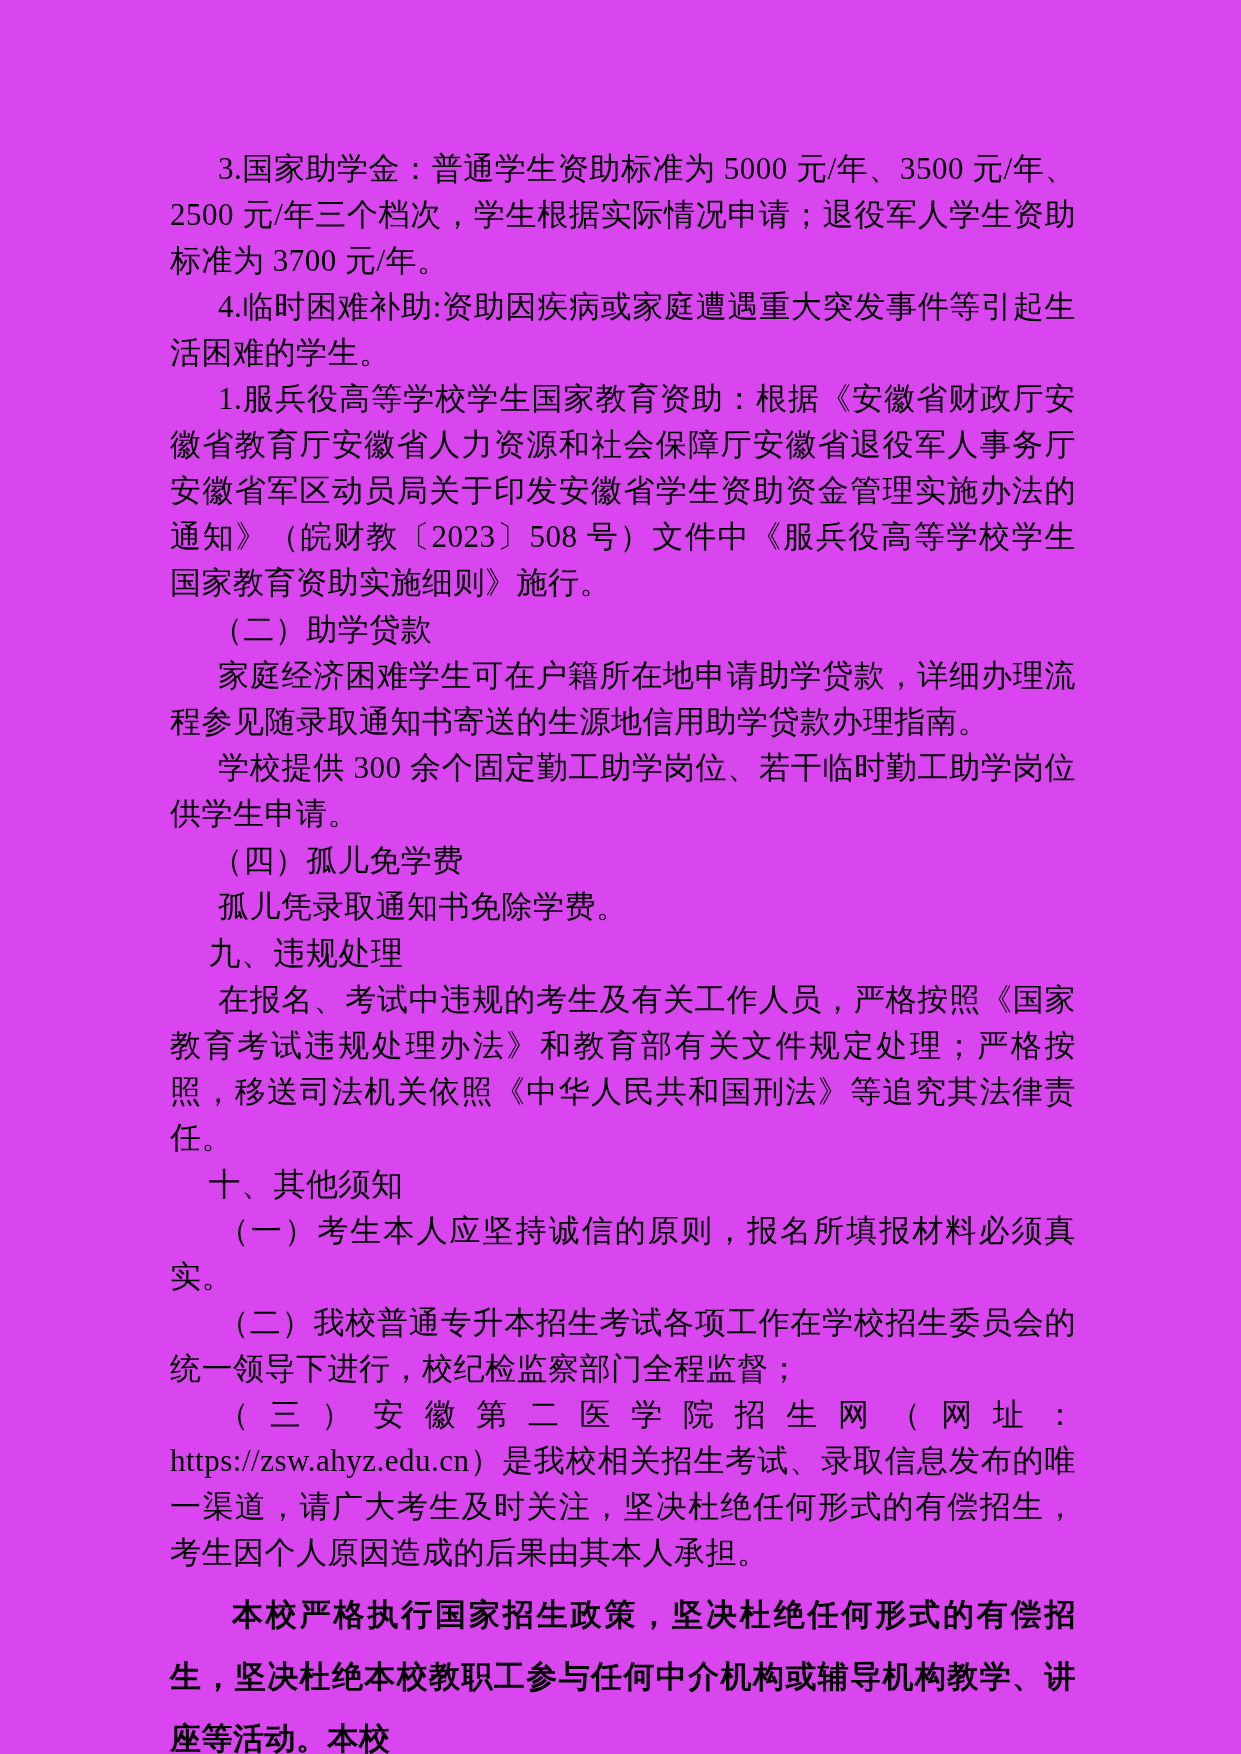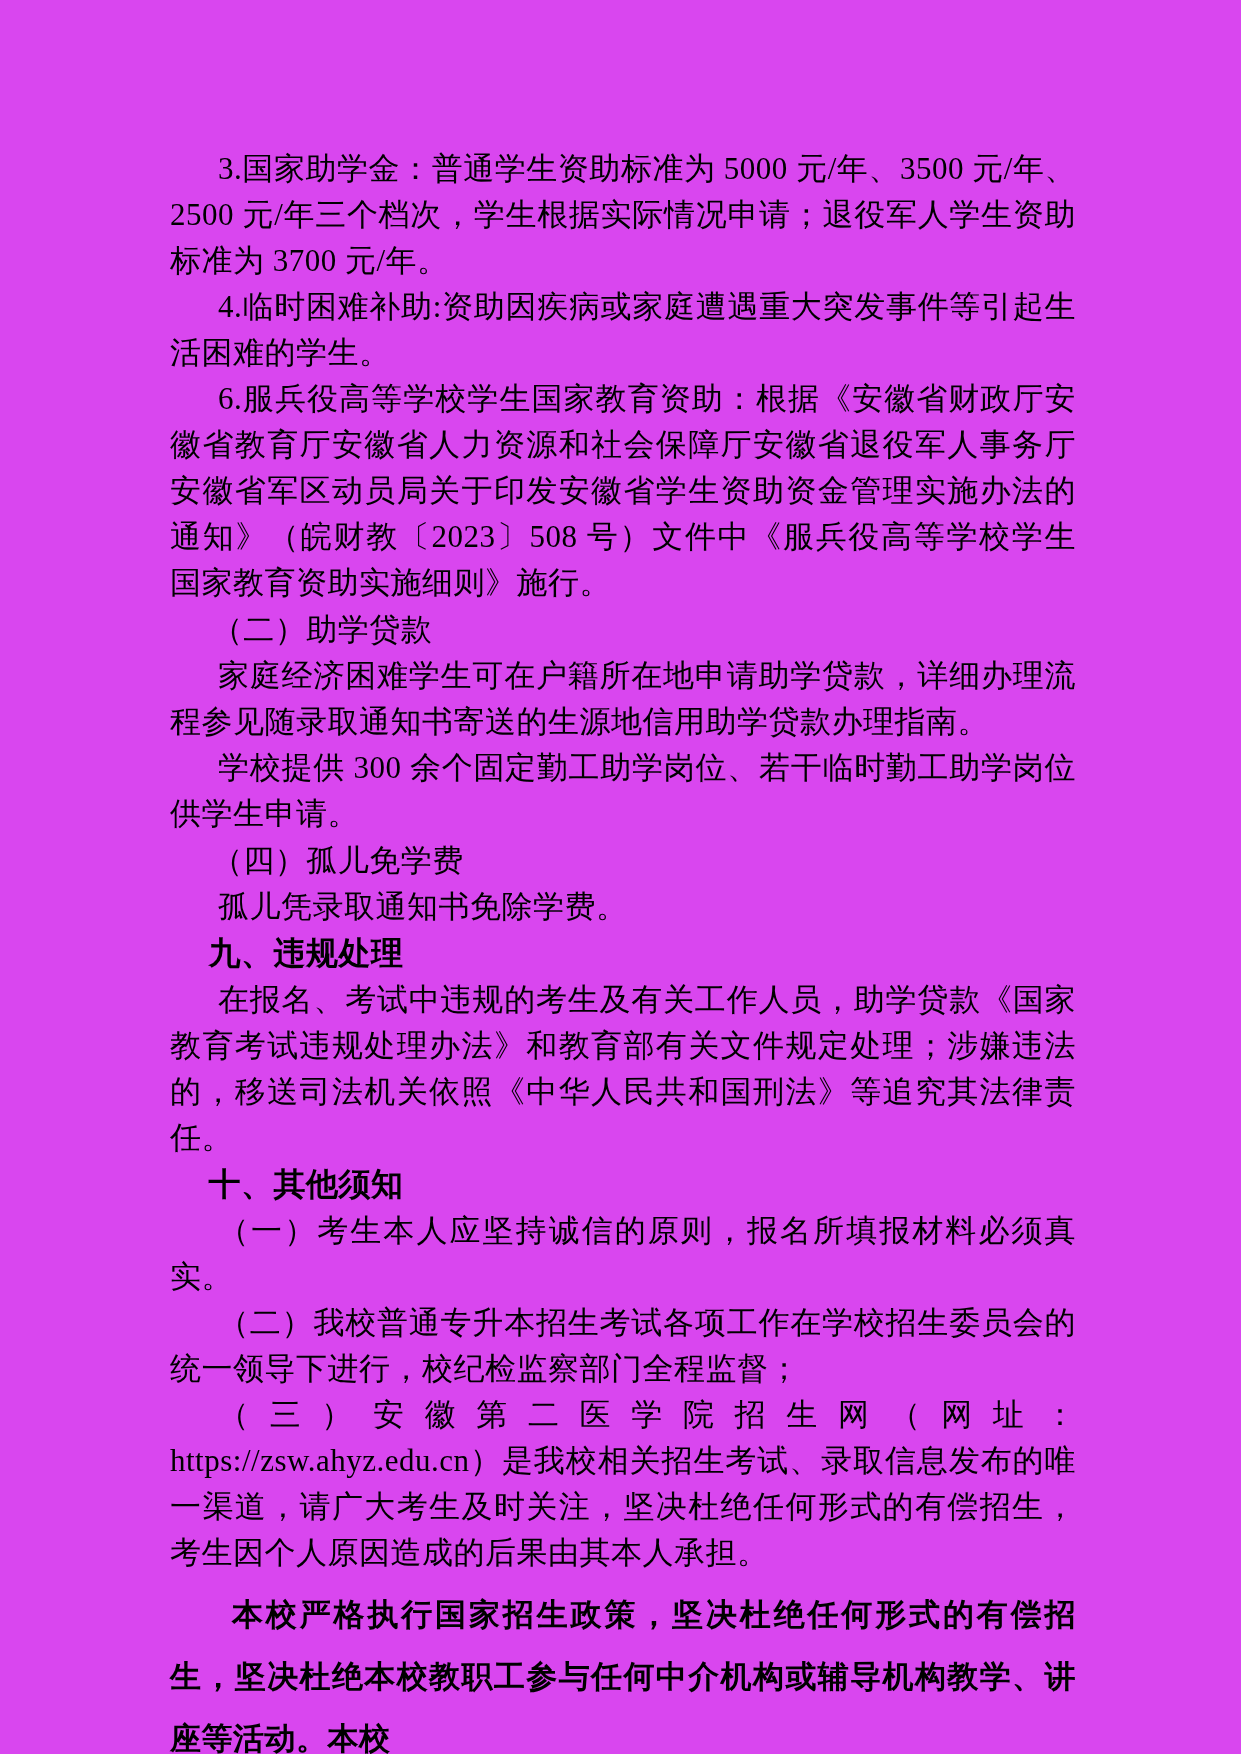--- a/index.html
+++ b/index.html
@@ -34,46 +34,46 @@
   .para-body {
     text-indent: 1.55em;
   }
   .para-sub-heading {
     text-indent: 1.35em;
     font-weight: normal;
     line-height: 47px;
   }
   .para-section-heading {
     text-indent: 1.2em;
-    font-weight: bold;
+    font-weight: normal;
     font-family: "Liberation Sans", "DejaVu Sans", sans-serif;
     font-size: 32px;
     line-height: 47px;
   }
   .para-body-bold {
     text-indent: 2em;
     font-weight: bold;
     line-height: 62px;
     margin-top: 8px !important;
   }
 </style>
 </head>
 <body>
 
 <div class="page">
   <div class="content">
     <p class="para-body">3.国家助学金：普通学生资助标准为 5000 元/年、3500 元/年、2500 元/年三个档次，学生根据实际情况申请；退役军人学生资助标准为 3700 元/年。</p>
     <p class="para-body">4.临时困难补助:资助因疾病或家庭遭遇重大突发事件等引起生活困难的学生。</p>
-    <p class="para-body">6.服兵役高等学校学生国家教育资助：根据《安徽省财政厅安徽省教育厅安徽省人力资源和社会保障厅安徽省退役军人事务厅安徽省军区动员局关于印发安徽省学生资助资金管理实施办法的通知》（皖财教〔2023〕508 号）文件中《服兵役高等学校学生国家教育资助实施细则》施行。</p>
+    <p class="para-body">1.服兵役高等学校学生国家教育资助：根据《安徽省财政厅安徽省教育厅安徽省人力资源和社会保障厅安徽省退役军人事务厅安徽省军区动员局关于印发安徽省学生资助资金管理实施办法的通知》（皖财教〔2023〕508 号）文件中《服兵役高等学校学生国家教育资助实施细则》施行。</p>
     <p class="para-sub-heading">（二）助学贷款</p>
     <p class="para-body">家庭经济困难学生可在户籍所在地申请助学贷款，详细办理流程参见随录取通知书寄送的生源地信用助学贷款办理指南。</p>
     <p class="para-body">学校提供 300 余个固定勤工助学岗位、若干临时勤工助学岗位供学生申请。</p>
     <p class="para-sub-heading">（四）孤儿免学费</p>
     <p class="para-body">孤儿凭录取通知书免除学费。</p>
     <p class="para-section-heading">九、违规处理</p>
-    <p class="para-body">在报名、考试中违规的考生及有关工作人员，助学贷款《国家教育考试违规处理办法》和教育部有关文件规定处理；涉嫌违法的，移送司法机关依照《中华人民共和国刑法》等追究其法律责任。</p>
+    <p class="para-body">在报名、考试中违规的考生及有关工作人员，严格按照《国家教育考试违规处理办法》和教育部有关文件规定处理；严格按照，移送司法机关依照《中华人民共和国刑法》等追究其法律责任。</p>
     <p class="para-section-heading">十、其他须知</p>
     <p class="para-body">（一）考生本人应坚持诚信的原则，报名所填报材料必须真实。</p>
     <p class="para-body">（二）我校普通专升本招生考试各项工作在学校招生委员会的统一领导下进行，校纪检监察部门全程监督；</p>
     <p class="para-body">（三）安徽第二医学院招生网（网址：https://zsw.ahyz.edu.cn）是我校相关招生考试、录取信息发布的唯一渠道，请广大考生及时关注，坚决杜绝任何形式的有偿招生，考生因个人原因造成的后果由其本人承担。</p>
     <p class="para-body-bold">本校严格执行国家招生政策，坚决杜绝任何形式的有偿招生，坚决杜绝本校教职工参与任何中介机构或辅导机构教学、讲座等活动。本校</p>
   </div>
 </div>
 
 </body></html>

